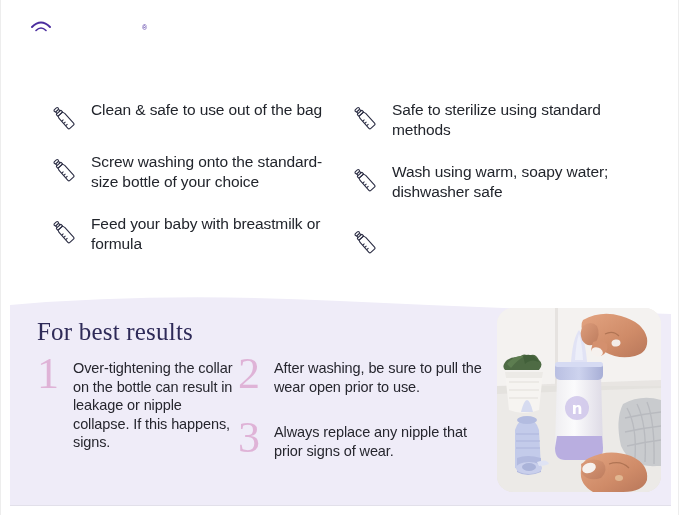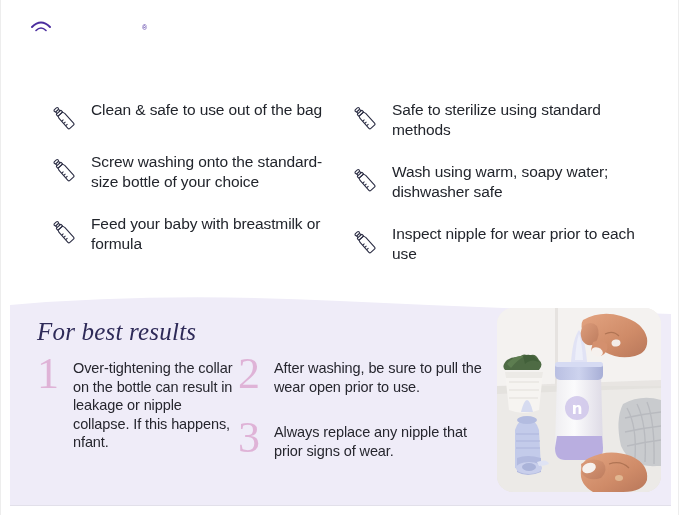--- a/index.html
+++ b/index.html
@@ -105,21 +105,20 @@
     width: 661px; height: 218px;
   }
   #results-heading {
     position: absolute;
     left: 27px;
     top: 30px;
     font-family: "Liberation Serif", serif;
     font-size: 25px;
     color: #2e2a58;
     letter-spacing: 0.2px;
-    font-style: italic;
   }
 
   .result-item {
     position: absolute;
     display: flex;
     align-items: flex-start;
   }
   .result-num {
     font-family: "Liberation Serif", serif;
     font-size: 44px;
@@ -250,37 +249,36 @@
     <div class="feature">
       <svg class="bottle-icon" viewBox="0 0 26 28">
         <g transform="rotate(-42 13 14)" fill="none" stroke="#2b2d44" stroke-width="1.1" stroke-linejoin="round">
           <rect x="7.5" y="1.5" width="5" height="2.6" rx="1.2"></rect>
           <path d="M8 4.1 L8 6.2 M12 4.1 L12 6.2"></path>
           <rect x="6.8" y="6.2" width="6.4" height="2.6" rx="0.6"></rect>
           <path d="M7 8.8 L6.2 11.2 L6.2 24.4 Q6.2 25.8 7.6 25.8 L12.4 25.8 Q13.8 25.8 13.8 24.4 L13.8 11.2 L13 8.8 Z"></path>
           <path d="M6.4 15 L8.7 15 M6.4 18 L8.7 18 M6.4 21 L8.7 21"></path>
         </g>
       </svg>
-      <span class="feature-text">Inspect nipple for wear prior to each use</span>
     </div>
 
   </div>
 
   <div id="results-panel">
 
     <svg id="panel-shape" viewBox="0 0 661 218" preserveAspectRatio="none">
       <path d="M0 17 Q150 4 330 13 Q500 21 661 26 L661 218 L0 218 Z" fill="#efecf8"></path>
     </svg>
 
     <div id="panel-content">
       <div id="results-heading">For best results</div>
 
       <div class="result-item" id="result-1">
         <span class="result-num">1</span>
-        <span class="result-text">Over-tightening the collar on the bottle can result in leakage or nipple collapse. If this happens, nfant.</span>
+        <span class="result-text">Over-tightening the collar on the bottle can result in leakage or nipple collapse. If this happens, signs.</span>
       </div>
 
       <div class="result-item" id="result-2">
         <span class="result-num">2</span>
         <span class="result-text">After washing, be sure to pull the wear open prior to use.</span>
       </div>
 
       <div class="result-item" id="result-3">
         <span class="result-num">3</span>
         <span class="result-text">Always replace any nipple that prior signs of wear.</span>

